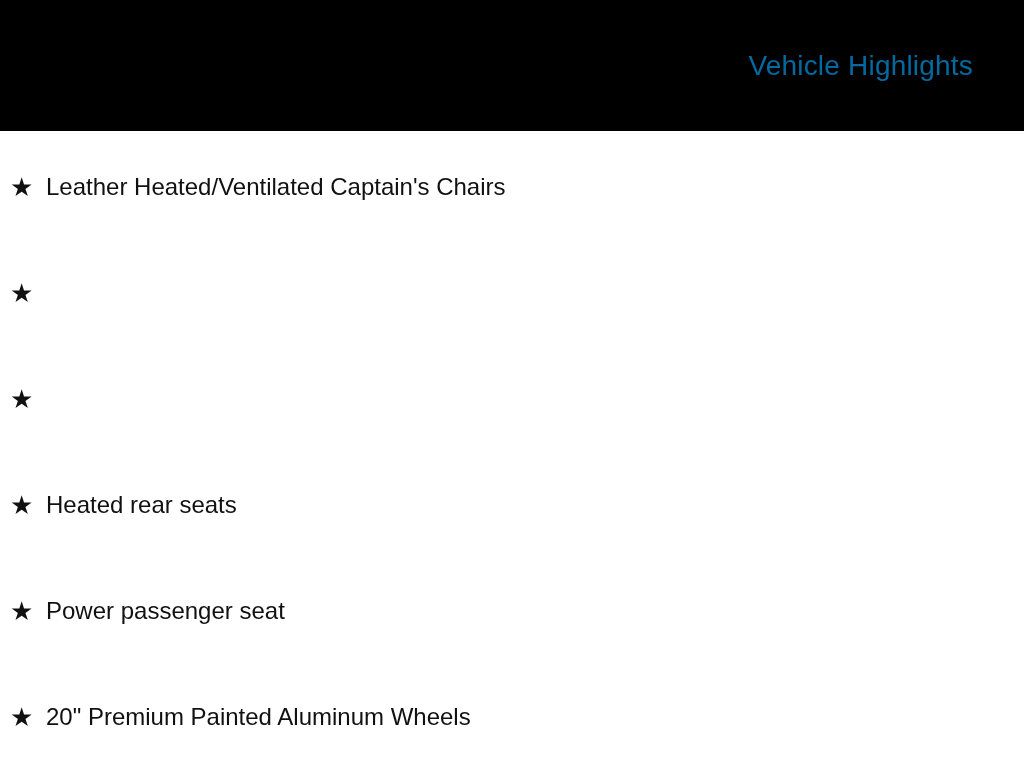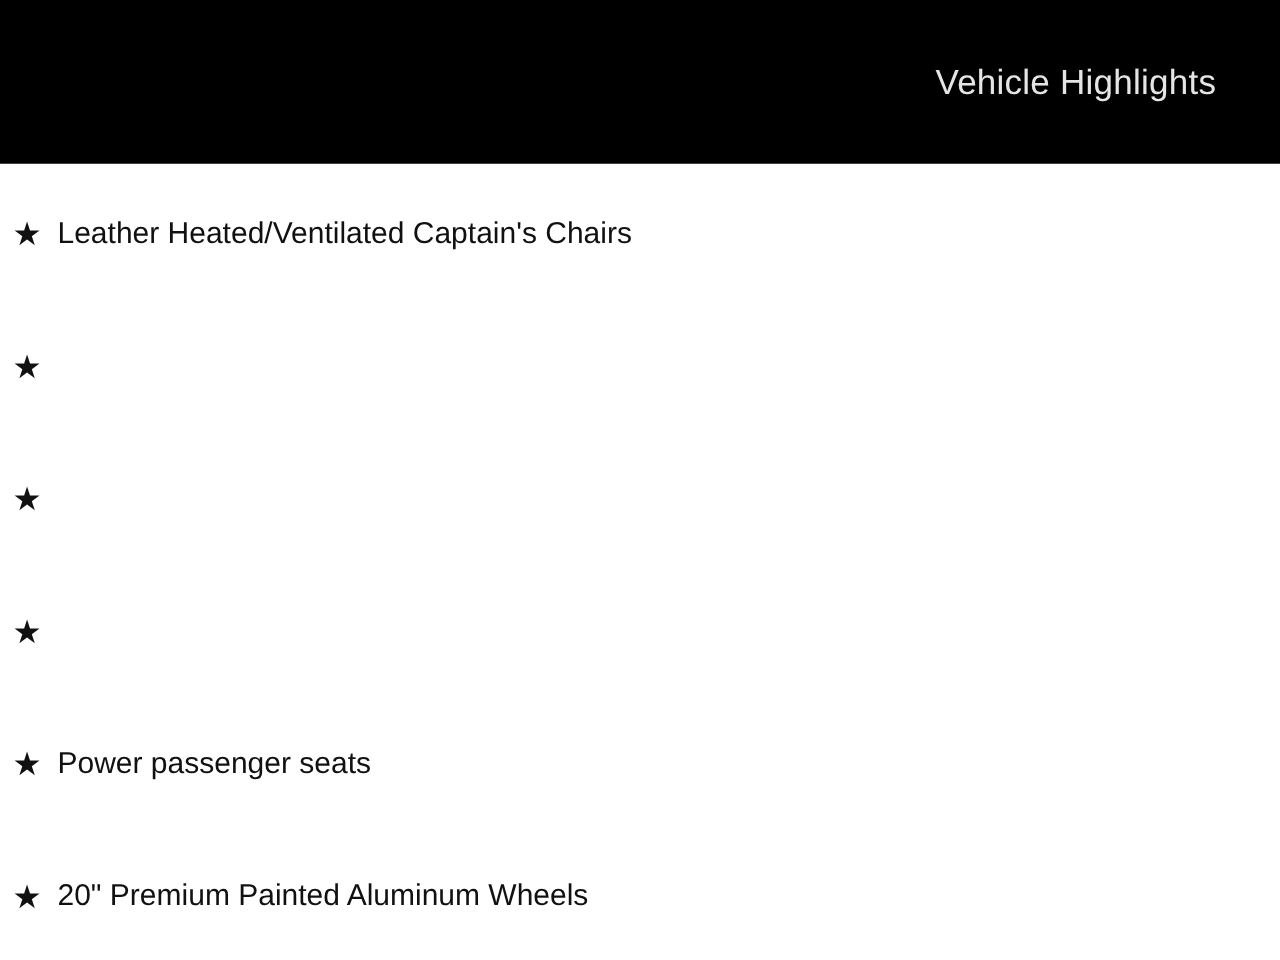--- a/index.html
+++ b/index.html
@@ -18,21 +18,21 @@
   .header-bar {
     width: 100%;
     height: 131px;
     background: #000000;
     display: flex;
     align-items: center;
     justify-content: flex-end;
     padding-right: 51px;
   }
   .page-title {
-    color: #e5e5e5;
+    color: #0369a1;
     font-size: 28px;
     font-weight: 400;
     letter-spacing: 0.2px;
     white-space: nowrap;
   }
   .highlights-list {
     list-style: none;
     margin-top: 3px;
   }
   .highlight-item {
@@ -72,24 +72,25 @@
       <span class="item-text">Leather Heated/Ventilated Captain's Chairs</span>
     </li>
     <li class="highlight-item">
       <span class="star">★</span>
     </li>
     <li class="highlight-item">
       <span class="star">★</span>
     </li>
     <li class="highlight-item">
       <span class="star">★</span>
+      <span class="item-text">Heated rear seats</span>
     </li>
     <li class="highlight-item">
       <span class="star">★</span>
-      <span class="item-text">Power passenger seats</span>
+      <span class="item-text">Power passenger seat</span>
     </li>
     <li class="highlight-item">
       <span class="star">★</span>
       <span class="item-text">20" Premium Painted Aluminum Wheels</span>
     </li>
   </ul>
 
 </div>
 
 </body></html>

